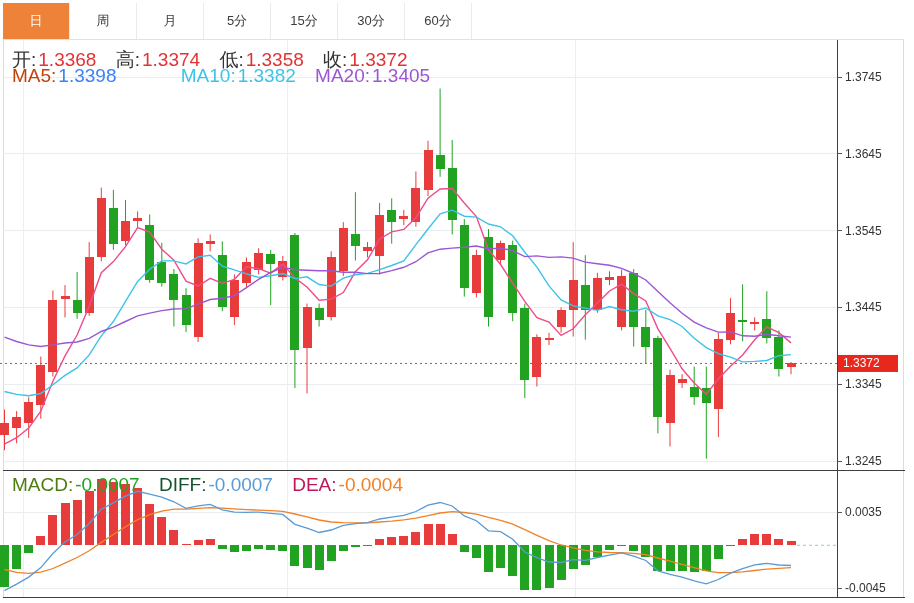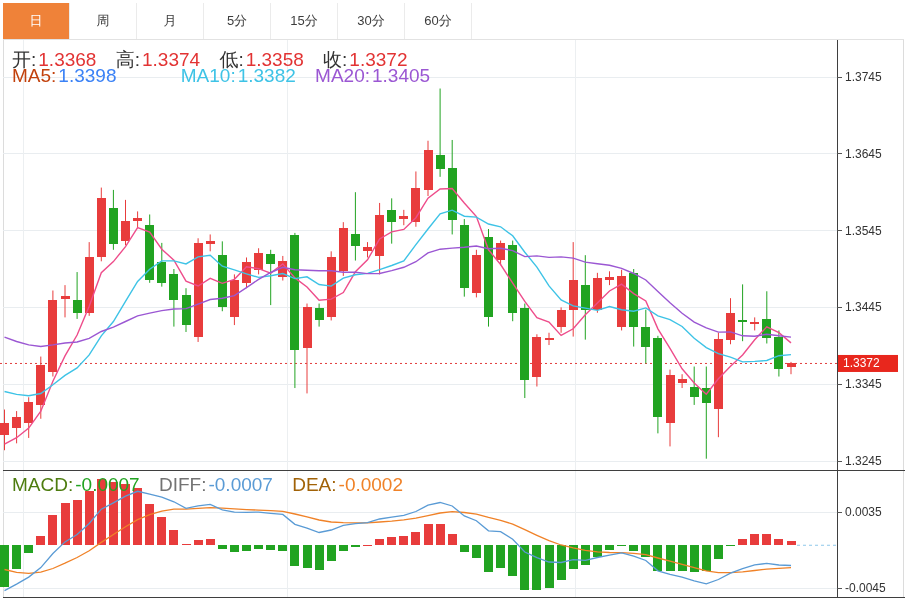--- a/index.html
+++ b/index.html
@@ -309,16 +309,16 @@
   </div>
 
   <div id="legend-ma" class="legend">
     <span class="ma5" style="color: #c2410c;">MA5:</span><span class="ma5 gap" style="color: #3b82f6;">1.3398</span>
     <span class="ma10" style="color: rgb(62, 195, 230); margin-left: 45px;">MA10:</span><span class="ma10 gap" style="color: rgb(62, 195, 230);">1.3382</span>
     <span class="ma20" style="color: rgb(155, 87, 211);">MA20:</span><span class="ma20" style="color: rgb(155, 87, 211);">1.3405</span>
   </div>
 
   <div id="legend-macd" class="legend">
     <span class="macd" style="color: #4d7c0f; margin-top: 20px;">MACD:</span><span class="macd gap" style="color: rgb(33, 163, 33); margin-top: 8px;">-0.0007</span>
-    <span class="diff" style="color: #737373;">DIFF:</span><span class="diff gap" style="color: rgb(90, 155, 213);">-0.0007</span>
-    <span class="dea" style="color: #a16207;">DEA:</span><span class="dea" style="color: rgb(240, 130, 40);">-0.0002</span>
+    <span class="diff" style="color: #14532d;">DIFF:</span><span class="diff gap" style="color: rgb(90, 155, 213);">-0.0007</span>
+    <span class="dea" style="color: #be185d;">DEA:</span><span class="dea" style="color: rgb(240, 130, 40);">-0.0004</span>
   </div>
 </div>
 
 </body></html>

